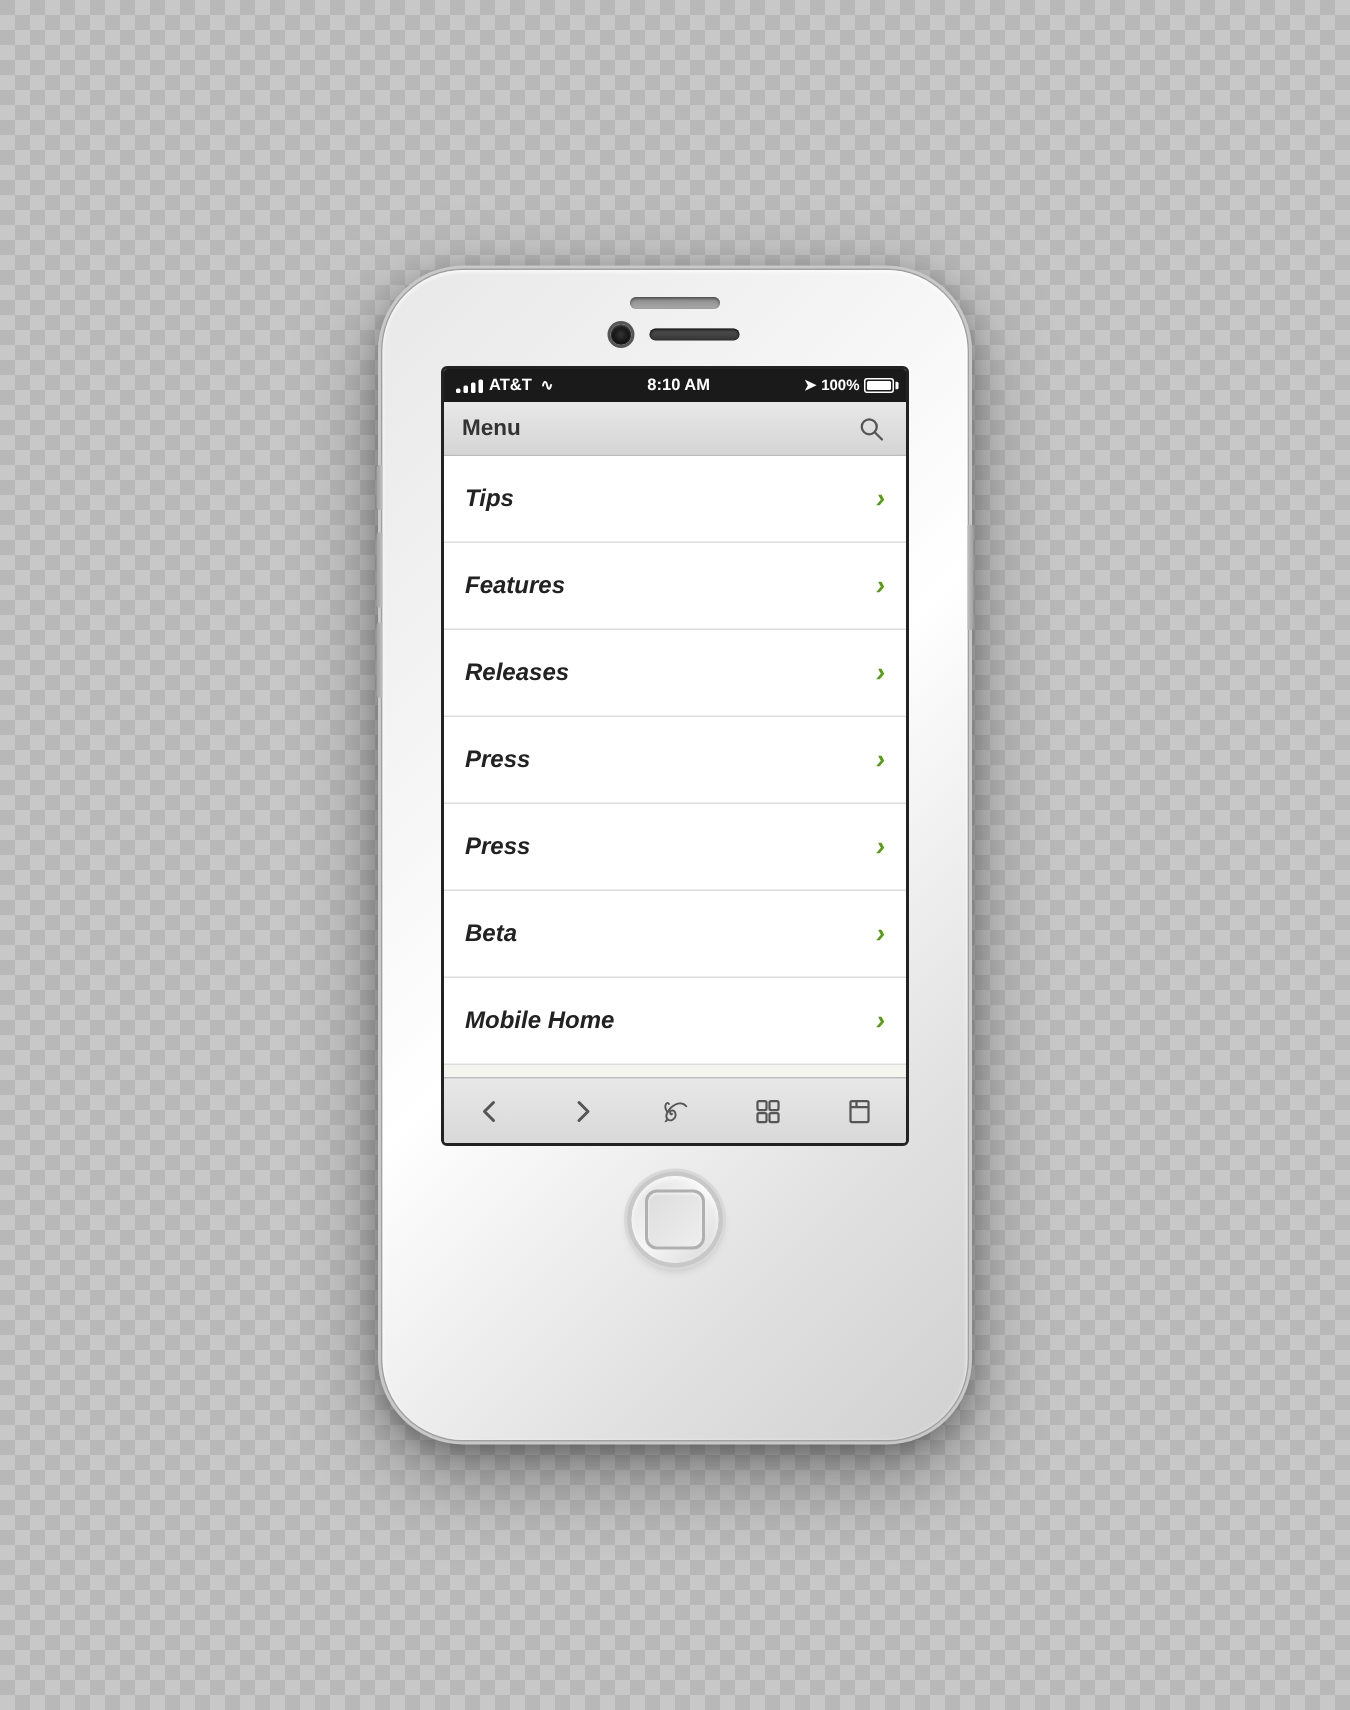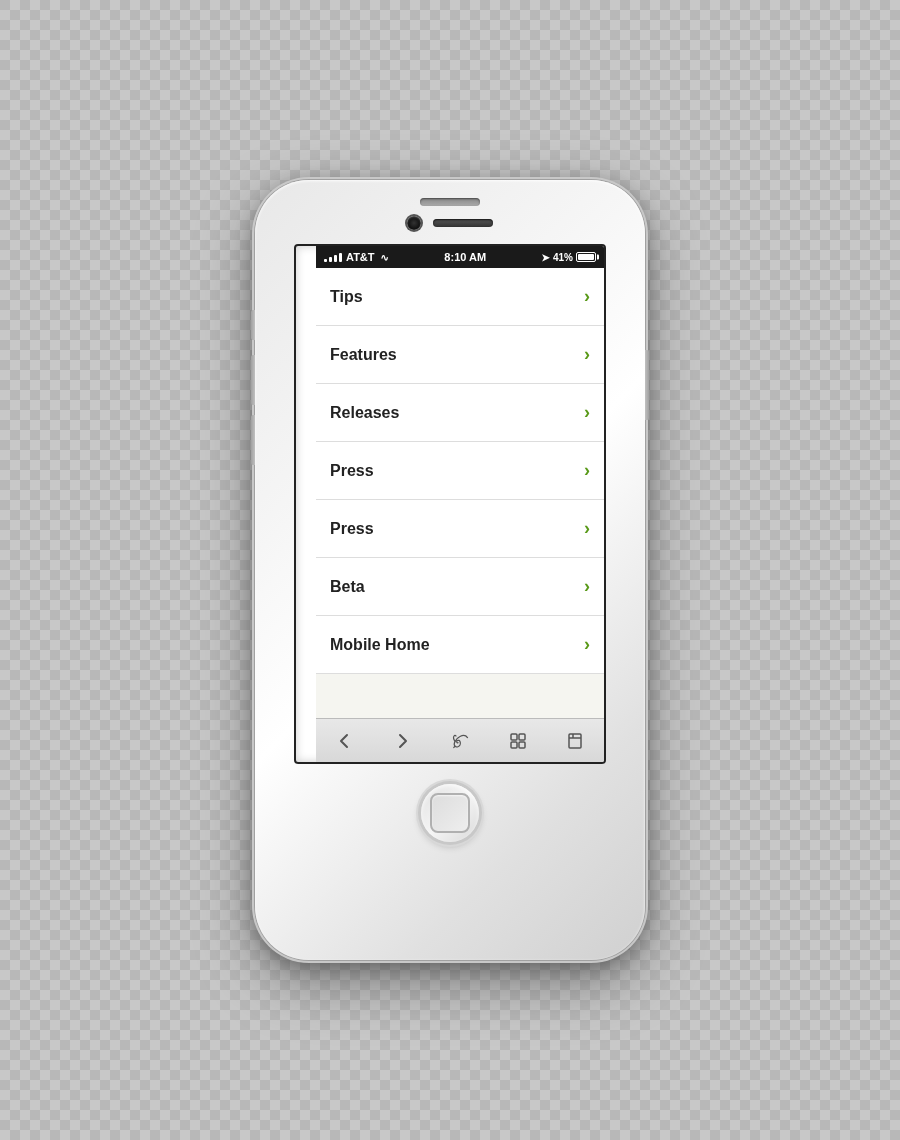--- a/index.html
+++ b/index.html
@@ -115,21 +115,20 @@
       width: 312px;
       height: 520px;
       background: #fff;
       margin-top: 14px;
       border-radius: 4px;
       overflow: hidden;
       border: 2px solid #222;
       box-shadow: inset 0 0 10px rgba(0,0,0,0.2);
       display: flex;
       flex-direction: column;
-      padding-left: 20px;
     }
 
     
     .status-bar {
       background: #1a1a1a;
       color: white;
       font-size: 11px;
       font-weight: bold;
       padding: 3px 8px;
       display: flex;
@@ -265,20 +264,21 @@
     }
     .menu-item {
       display: flex;
       align-items: center;
       justify-content: space-between;
       padding: 0 14px;
       height: 58px;
       border-bottom: 1px solid #ddd;
       background: white;
       cursor: pointer;
+      font-style: italic;
     }
     .menu-item-label {
       font-size: 16px;
       font-weight: bold;
       color: #222;
     }
     .menu-chevron {
       color: #5a9a1a;
       font-size: 18px;
       font-weight: bold;
@@ -370,28 +370,37 @@
           <div class="signal-bar" style="height:5px"></div>
           <div class="signal-bar" style="height:7px"></div>
           <div class="signal-bar" style="height:9px"></div>
         </div>
         <span>AT&amp;T</span>
         <span class="wifi-icon">∿</span>
       </div>
       <div class="status-center">8:10 AM</div>
       <div class="status-right">
         <span>➤</span>
-        <span>41%</span>
+        <span>100%</span>
         <div class="battery-icon">
           <div class="battery-fill"></div>
         </div>
       </div>
     </div>
 
 
+    <div class="menu-bar">
+      <span class="menu-label">Menu</span>
+      <div class="search-icon-btn">
+        <svg width="16" height="16" viewBox="0 0 16 16">
+          <circle cx="6.5" cy="6.5" r="5" stroke="#555" stroke-width="1.5" fill="none"></circle>
+          <line x1="10.5" y1="10.5" x2="15" y2="15" stroke="#555" stroke-width="1.5" stroke-linecap="round"></line>
+        </svg>
+      </div>
+    </div>
 
     <div class="menu-list">
       <div class="menu-item">
         <span class="menu-item-label">Tips</span>
         <span class="menu-chevron">›</span>
       </div>
       <div class="menu-item">
         <span class="menu-item-label">Features</span>
         <span class="menu-chevron">›</span>
       </div>

